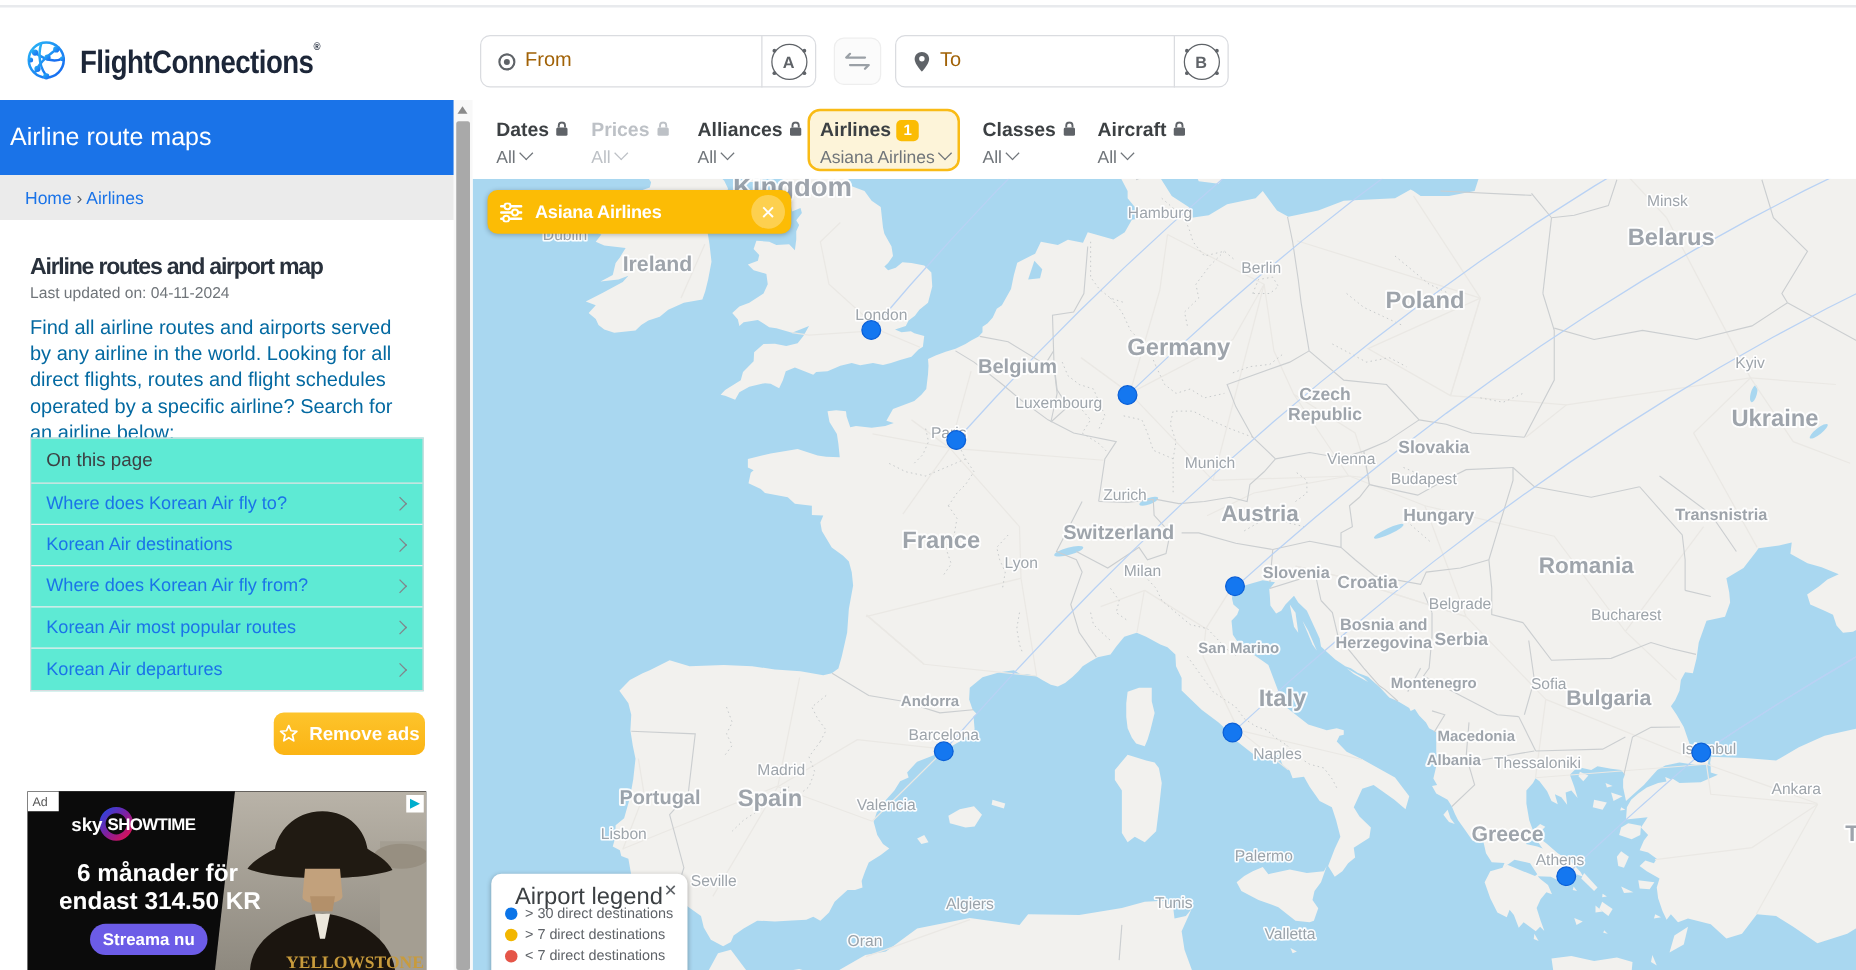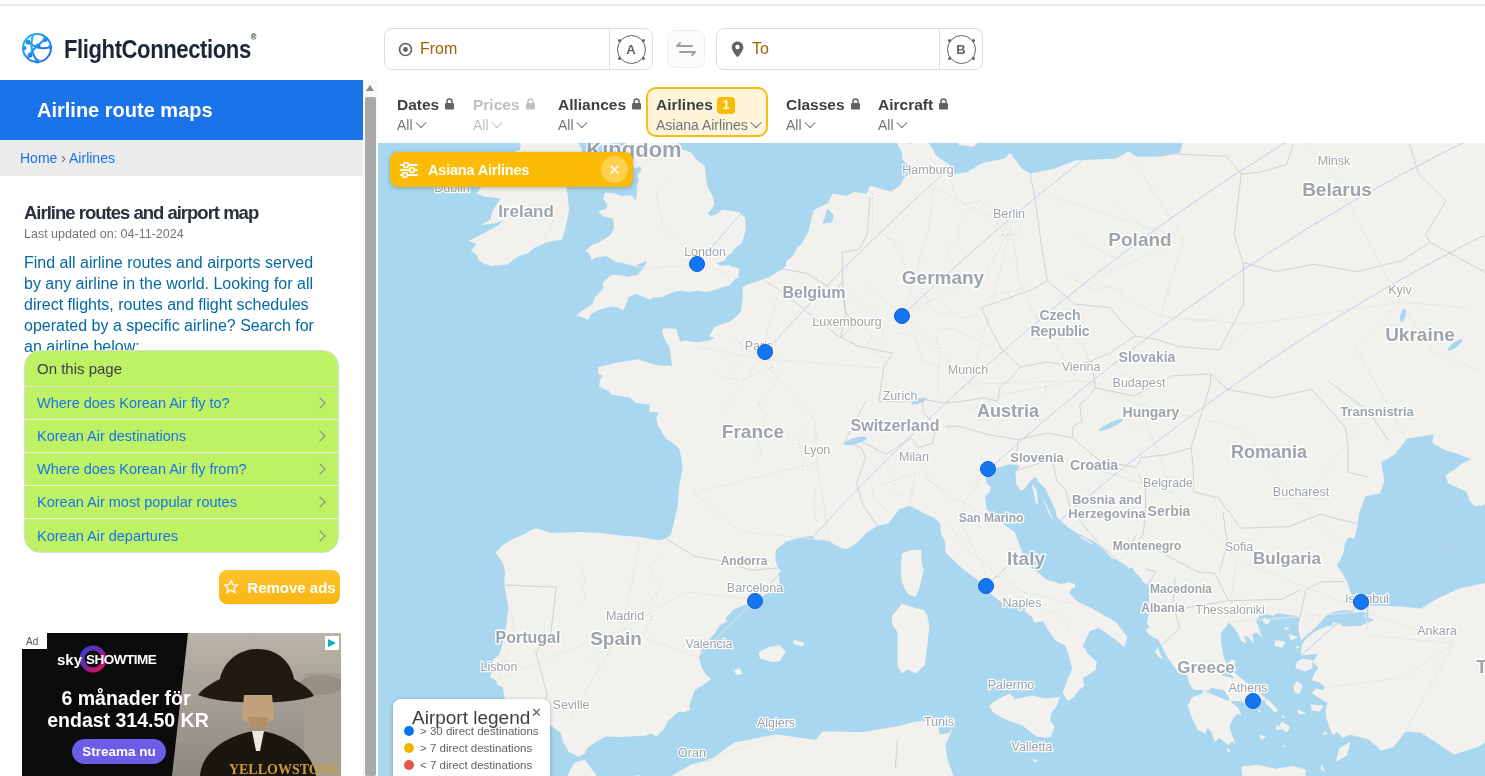--- a/index.html
+++ b/index.html
@@ -14,28 +14,28 @@
 .tickdot{position:absolute;width:3px;height:3px;background:#5f6368;border-radius:50%}
 .sb-text{font-size:16px;color:#a16207}
 #swapbtn{position:absolute;left:667px;top:24px;width:38px;height:38px;background:#fbfbfb;border:1px solid #eeeeee;border-radius:8px;display:flex;align-items:center;justify-content:center}
 
 .flabel{font-size:15.5px;font-weight:bold;color:#3c4043}
 .fall{font-size:14px;color:#70757a;margin-top:3px}
 .chev{display:inline-block;width:8px;height:8px;border-right:1.6px solid #70757a;border-bottom:1.6px solid #70757a;transform:rotate(45deg) translate(-1px,-1px);margin-left:4px;vertical-align:2px}
 .lock{display:inline-block;margin-left:5px;vertical-align:0px}
 
 #bluehead{position:absolute;left:0;top:80px;width:363px;height:60px;background:#1a73e8;display:flex;align-items:center}
-#bluehead h2{color:#fff;font-size:20px;font-weight:bold;margin-left:37px}
+#bluehead h2{color:#fff;font-size:20px;font-weight:normal;margin-left:8px}
 #crumbs{position:absolute;left:0;top:140px;width:363px;height:36px;background:#ebebeb;display:flex;align-items:center;font-size:14px}
 #crumbs a{color:#1a73e8;text-decoration:none}
 #side{position:absolute;left:0;top:176px;width:363px;height:600px;background:#fff}
 h1.t{font-size:18.5px;font-weight:bold;color:#29313c;position:absolute;left:24px;top:26px;letter-spacing:-1px}
 .upd{position:absolute;left:24px;top:51px;font-size:12.5px;color:#70757a}
 .para{position:absolute;left:24px;top:76px;width:302px;font-size:16px;line-height:21px;color:#0369a1}
-#onthis{position:absolute;left:24px;top:174px;width:315px;border:1px solid #d9dbdf;border-radius:16px;background:#bef264}
+#onthis{position:absolute;left:24px;top:174px;width:315px;border:1px solid #d9dbdf;border-radius:0;background:#5eead4}
 #onthis .hd{font-size:15px;color:#3c4043;padding:9px 12px;border-bottom:1px solid #e3e3e3}
 #onthis a{display:flex;justify-content:space-between;align-items:center;padding:7px 12px;font-size:14.5px;color:#1a73e8;text-decoration:none;border-bottom:1px solid #ededed;height:33px}
 #onthis a:last-child{border-bottom:none}
 .rchev{width:8px;height:8px;border-right:1.8px solid #80868b;border-bottom:1.8px solid #80868b;transform:rotate(-45deg);margin-right:2px}
 #removeads{position:absolute;left:219px;top:394px;width:121px;height:34px;background:linear-gradient(#fdc42c,#fbb414);border-radius:8px;color:#fff;font-size:15px;font-weight:bold;display:flex;align-items:center;justify-content:center}
 #adbar{position:absolute;left:22px;top:436px;width:319px;height:21px;background:#f4f4f4;display:flex;align-items:center}
 #adbar span{color:#9aa0a6;font-size:10.5px;letter-spacing:1.5px;margin-left:8px}
 #ad{position:absolute;left:22px;top:457px;width:319px;height:143px;background:#000;overflow:hidden}
 
 #sbar{position:absolute;left:363px;top:80px;width:15px;height:696px;background:#f8f8f8}

